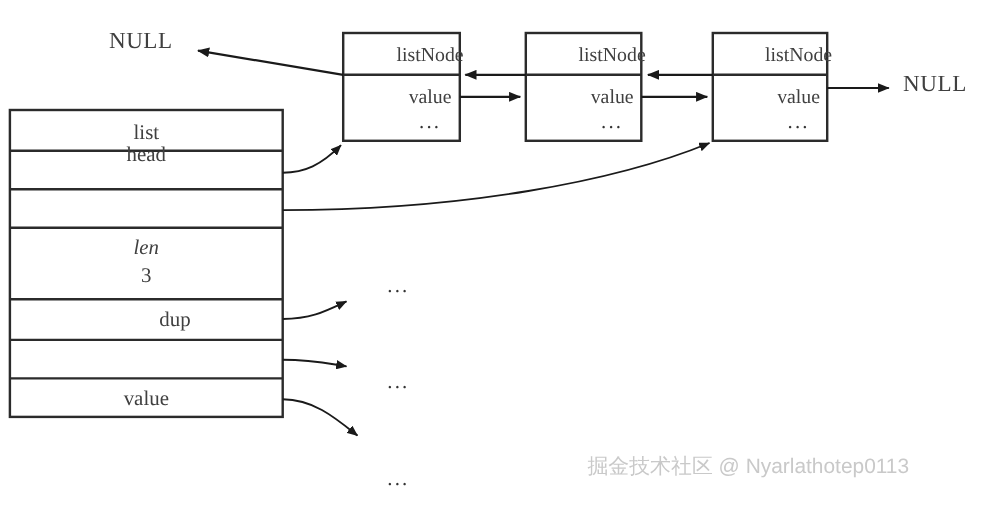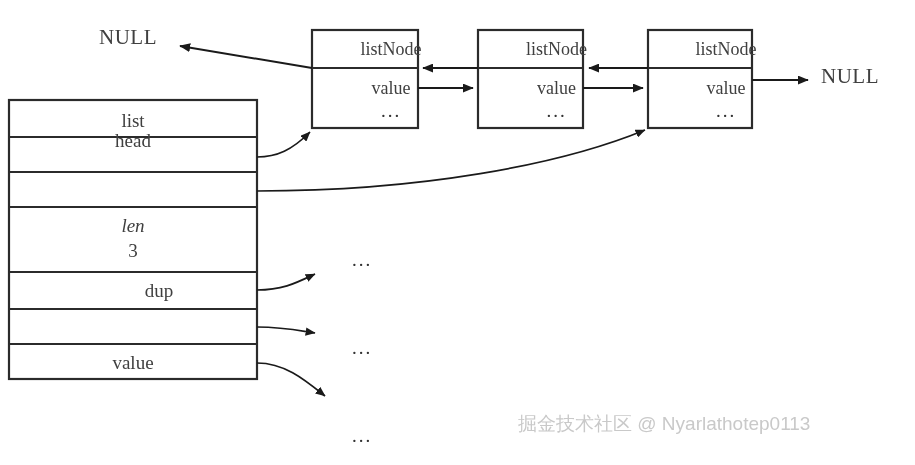--- a/index.html
+++ b/index.html
@@ -69,20 +69,21 @@
     color: #333333;
     letter-spacing: 2px;
   }
   .watermark {
     position: absolute;
     font-family: "Liberation Sans", "DejaVu Sans", sans-serif;
     font-size: 19px;
     color: #c9c9c9;
     white-space: nowrap;
     user-select: none;
+    margin-left: 16px;
   }
 </style>
 </head>
 <body>
 
 <div id="canvas">
 
   <svg class="layer" viewBox="0 0 915 465" xmlns="http://www.w3.org/2000/svg">
     <defs>
       <marker id="ah" markerWidth="11" markerHeight="9" refX="10.2" refY="4.5" orient="auto" markerUnits="userSpaceOnUse">

